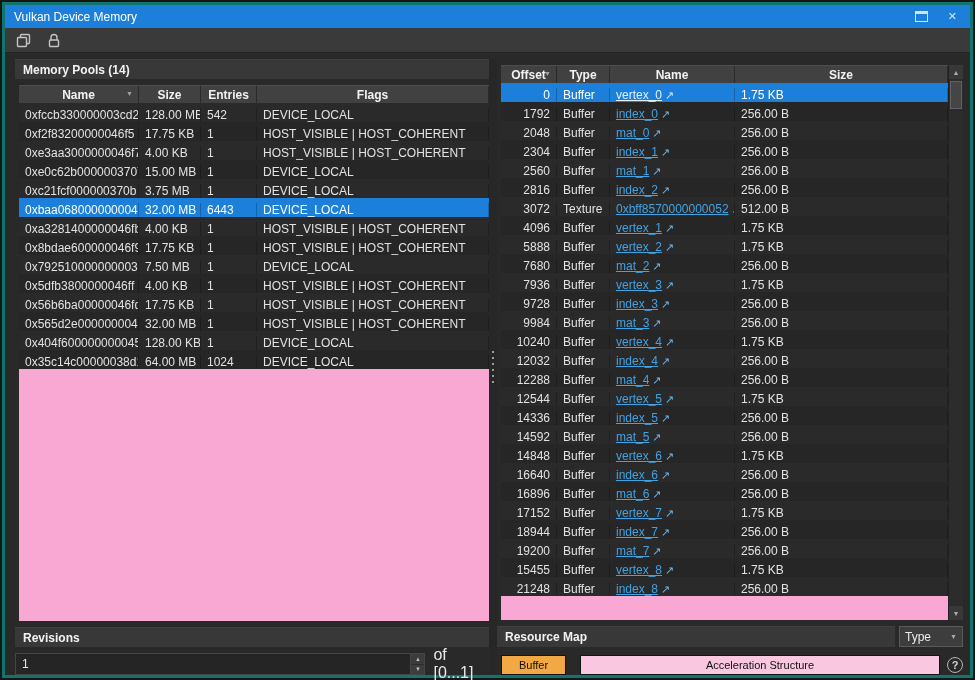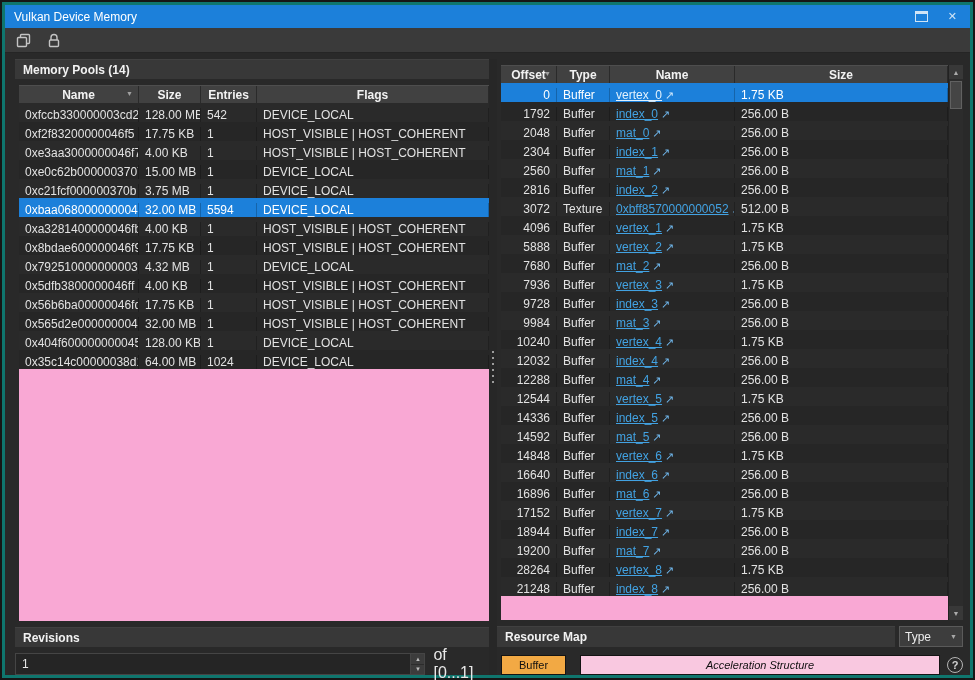--- a/index.html
+++ b/index.html
@@ -87,21 +87,21 @@
   
   .rm-row { display: flex; align-items: center; margin-top: 6px; gap: 4px; flex: 0 0 auto; }
   .rm-row .group-header { flex: 1; height: 21px; }
   .dropdown { width: 64px; height: 21px; background: #3d3d3d; border: 1px solid #5a5a5a;
               display: flex; align-items: center; padding: 0 5px; color: #ececec; font-size: 12px; }
   .dd-arrow { margin-left: auto; color: #a8a8a8; font-size: 7px; }
   .legend-row { display: flex; align-items: center; margin: 8px 0 0 4px; height: 20px; flex: 0 0 auto; }
   .chip { height: 20px; border: 1px solid #141414; color: #101010; font-size: 11px;
           display: flex; align-items: center; justify-content: center; white-space: nowrap; }
   .chip.buffer { width: 65px; flex: 0 0 auto; }
-  .chip.accel { flex: 1; margin-left: 14px; font-style: italic; }
+  .chip.accel { flex: 1; margin-left: 14px; }
   .help-icon { width: 16px; height: 16px; flex: 0 0 auto; margin-left: 7px; border-radius: 50%;
                border: 1px solid #b5b5b5; color: #d2d2d2; font-size: 11px; font-weight: bold;
                display: flex; align-items: center; justify-content: center; }
   svg { display: block; }
 </style>
 </head>
 <body>
 
 <div class="frame">
 
@@ -177,38 +177,38 @@
               </div>
               <div class="tr">
                 <div class="td c0">0xc21fcf000000370b</div>
                 <div class="td c1">3.75 MB</div>
                 <div class="td c2">1</div>
                 <div class="td c3">DEVICE_LOCAL</div>
               </div>
               <div class="tr selected">
                 <div class="td c0">0xbaa068000000004d</div>
                 <div class="td c1">32.00 MB</div>
-                <div class="td c2">5594</div>
+                <div class="td c2">6443</div>
                 <div class="td c3">DEVICE_LOCAL</div>
               </div>
               <div class="tr">
                 <div class="td c0">0xa3281400000046fb</div>
                 <div class="td c1">4.00 KB</div>
                 <div class="td c2">1</div>
                 <div class="td c3">HOST_VISIBLE | HOST_COHERENT</div>
               </div>
               <div class="tr">
                 <div class="td c0">0x8bdae600000046f9</div>
                 <div class="td c1">17.75 KB</div>
                 <div class="td c2">1</div>
                 <div class="td c3">HOST_VISIBLE | HOST_COHERENT</div>
               </div>
               <div class="tr">
                 <div class="td c0">0x7925100000000035</div>
-                <div class="td c1">4.32 MB</div>
+                <div class="td c1">7.50 MB</div>
                 <div class="td c2">1</div>
                 <div class="td c3">DEVICE_LOCAL</div>
               </div>
               <div class="tr">
                 <div class="td c0">0x5dfb3800000046ff</div>
                 <div class="td c1">4.00 KB</div>
                 <div class="td c2">1</div>
                 <div class="td c3">HOST_VISIBLE | HOST_COHERENT</div>
               </div>
               <div class="tr">
@@ -500,21 +500,21 @@
               <div class="tr">
                 <div class="td c0">19200</div>
                 <div class="td c1">Buffer</div>
                 <div class="td c2">
                   <span class="rlink">mat_7</span>
                   <span class="goto">↗</span>
                 </div>
                 <div class="td c3">256.00 B</div>
               </div>
               <div class="tr">
-                <div class="td c0">28264</div>
+                <div class="td c0">15455</div>
                 <div class="td c1">Buffer</div>
                 <div class="td c2">
                   <span class="rlink">vertex_8</span>
                   <span class="goto">↗</span>
                 </div>
                 <div class="td c3">1.75 KB</div>
               </div>
               <div class="tr">
                 <div class="td c0">21248</div>
                 <div class="td c1">Buffer</div>

